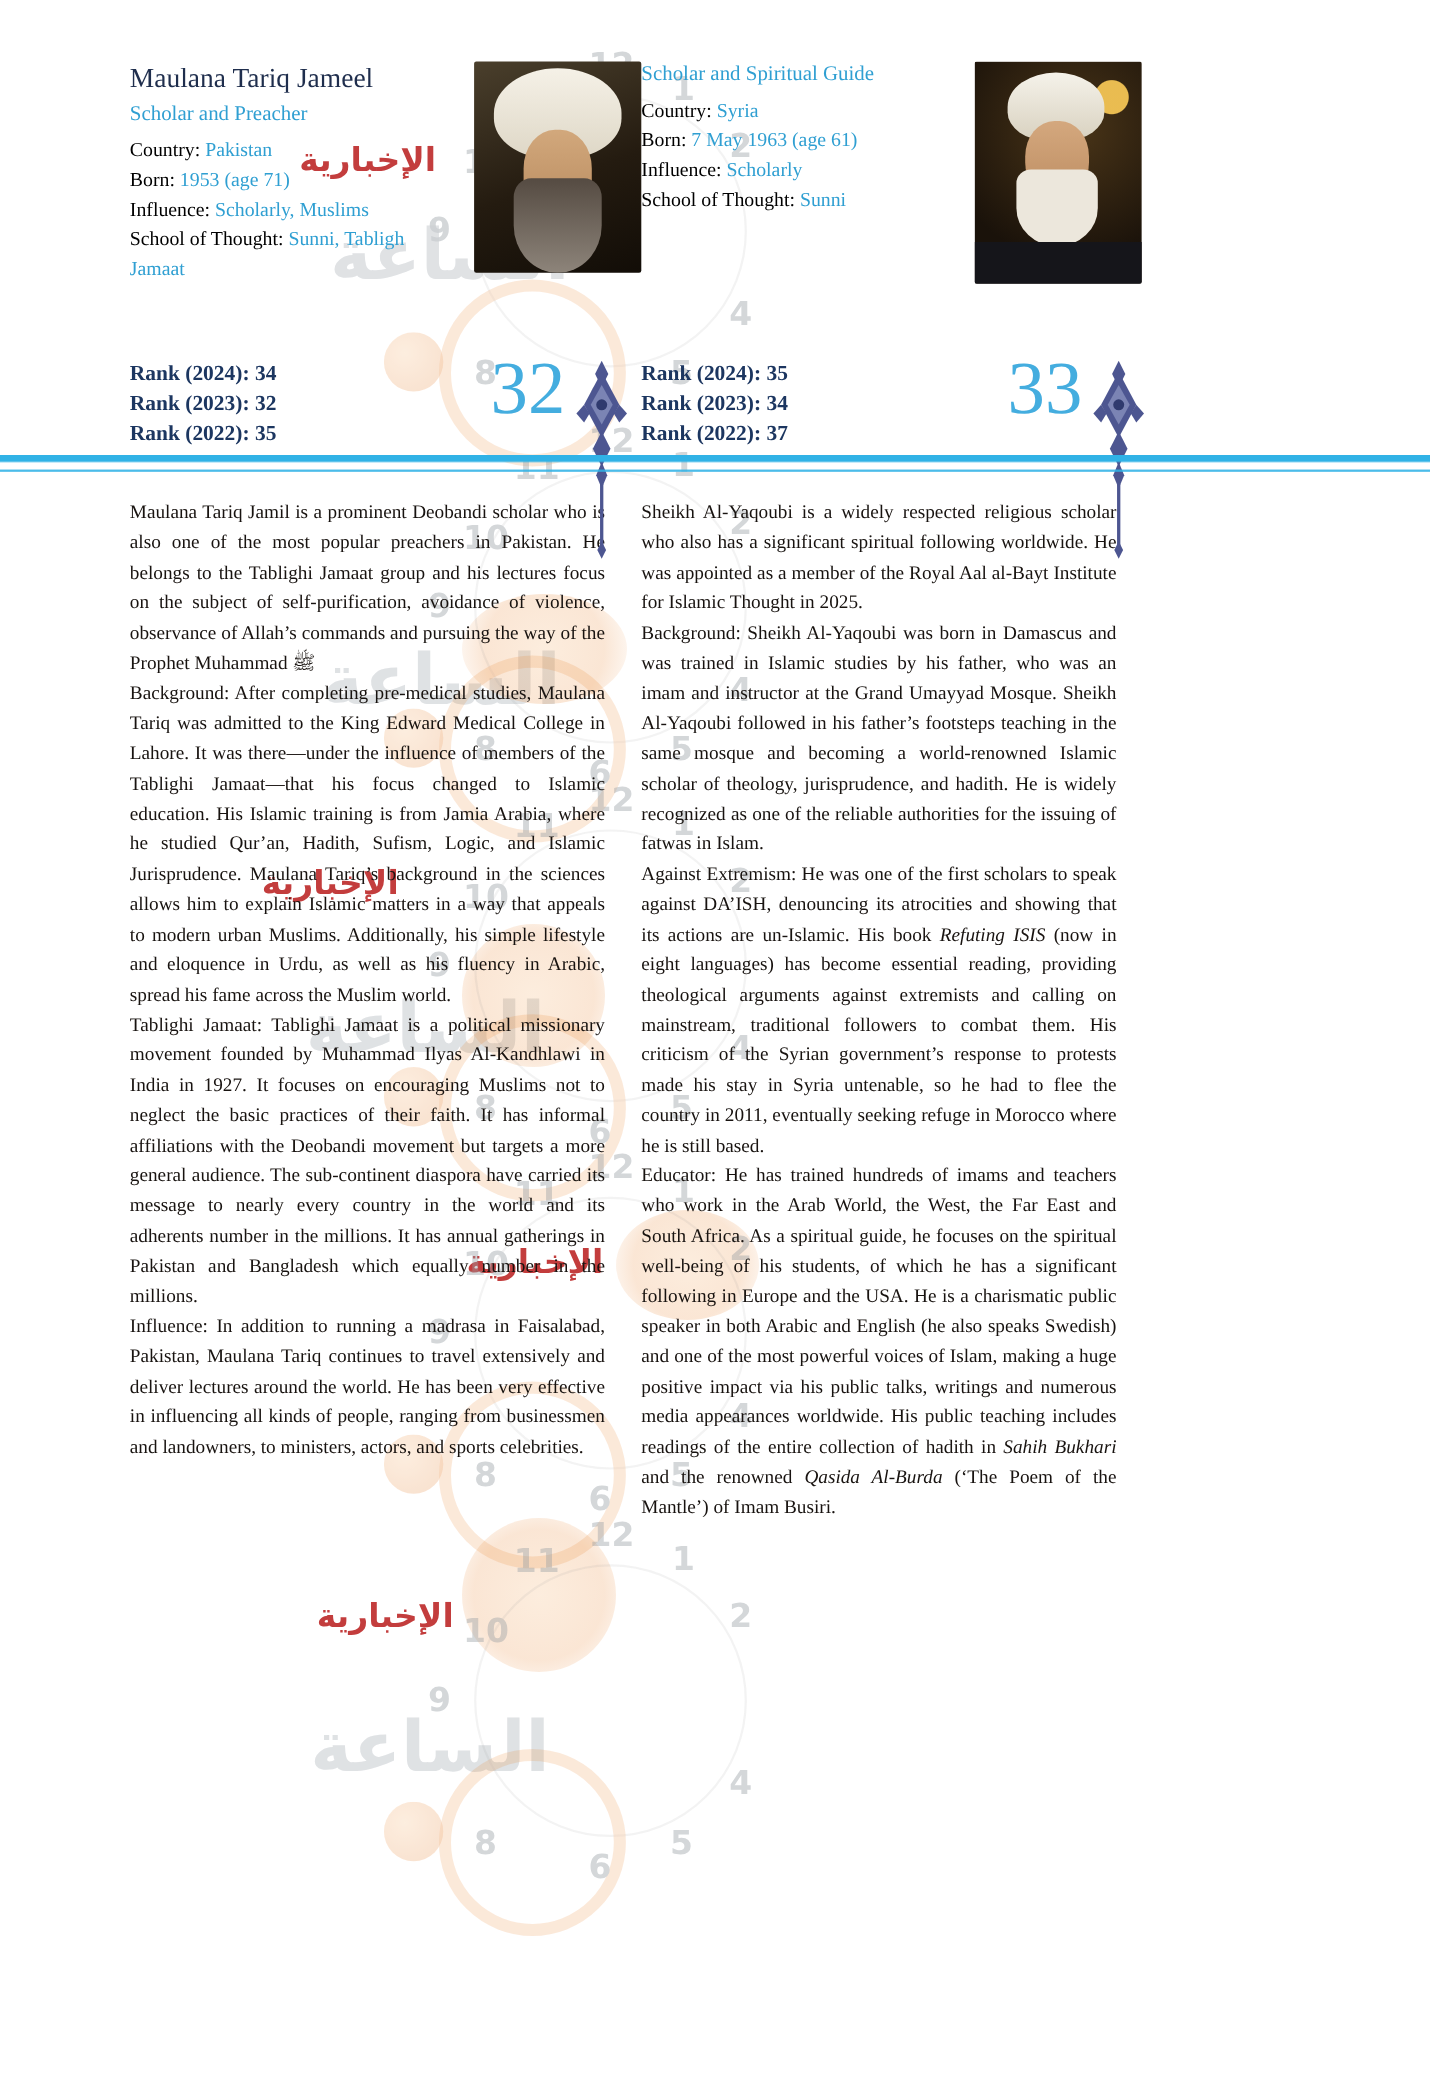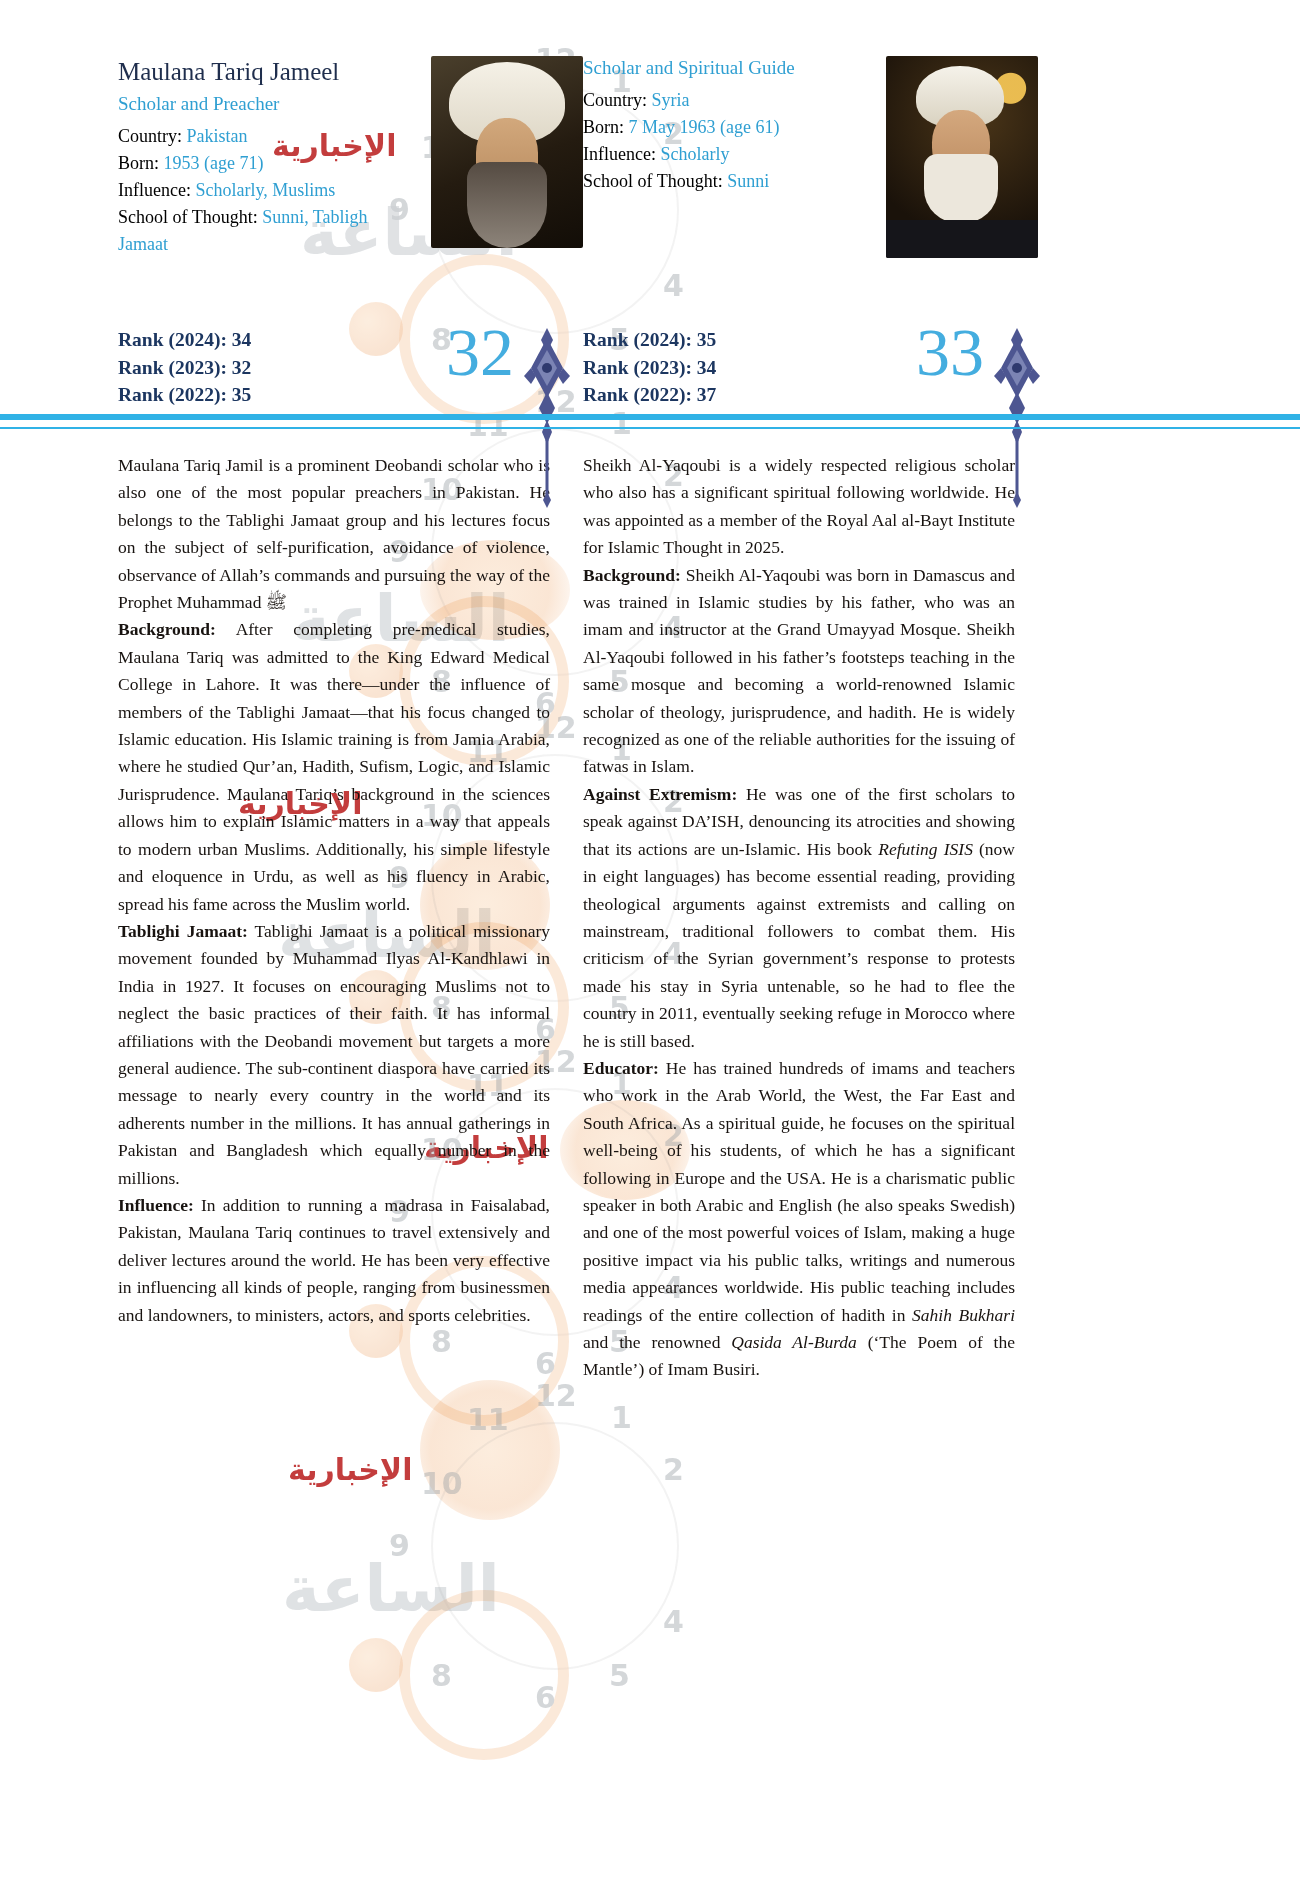--- a/index.html
+++ b/index.html
@@ -70,21 +70,21 @@
   .or-left{left:404px;}
   .or-right{left:874px;}
 
   .rule{position:absolute;left:0;width:1300px;background:#30b2e6;z-index:2;}
   .rule-thick{top:414px;height:6px;}
   .rule-thin{top:427px;height:2px;}
 
   .body-cols{position:absolute;left:0;top:452px;width:897px;display:flex;gap:33px;}
   .col{width:432px;font-size:17.5px;line-height:27.4px;text-align:justify;color:#181310;}
   .para{margin:0;}
-  .lead{font-weight:700;}
+  .lead{font-weight:400;}
   .seg-i{font-style:italic;}
 
   .pageno{position:absolute;left:0;top:1786px;width:897px;text-align:right;
           font-size:20px;font-weight:700;color:#2a2a2a;}
 </style>
 </head>
 <body>
 
 <div class="page">
 

